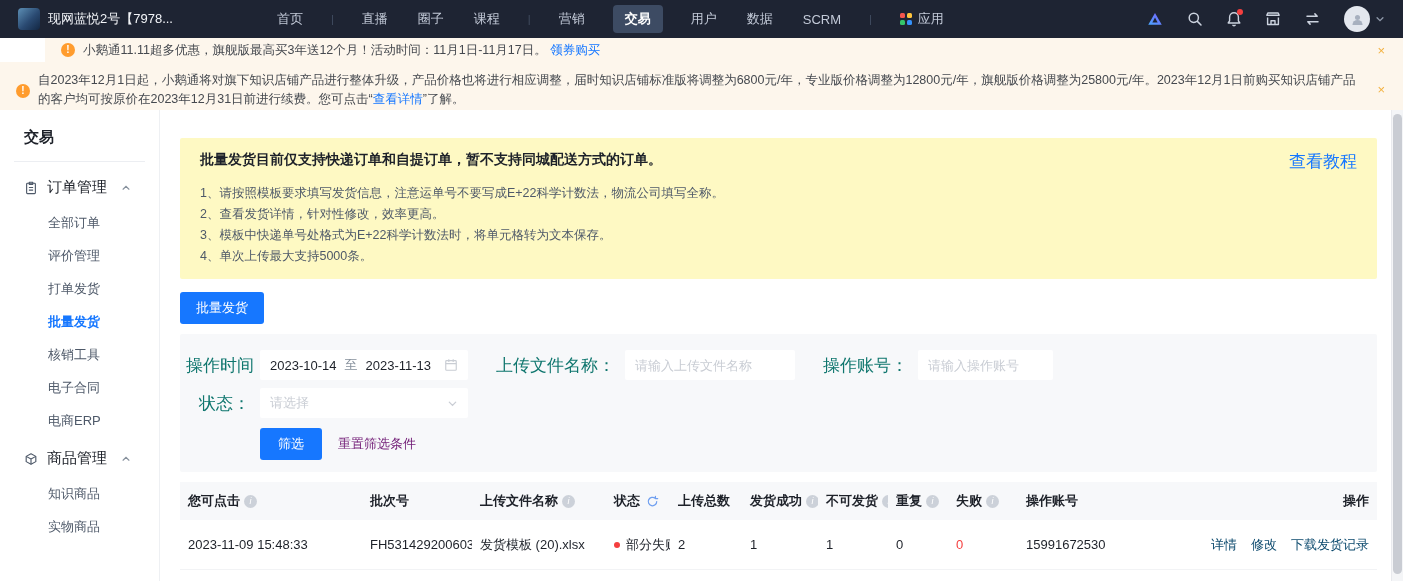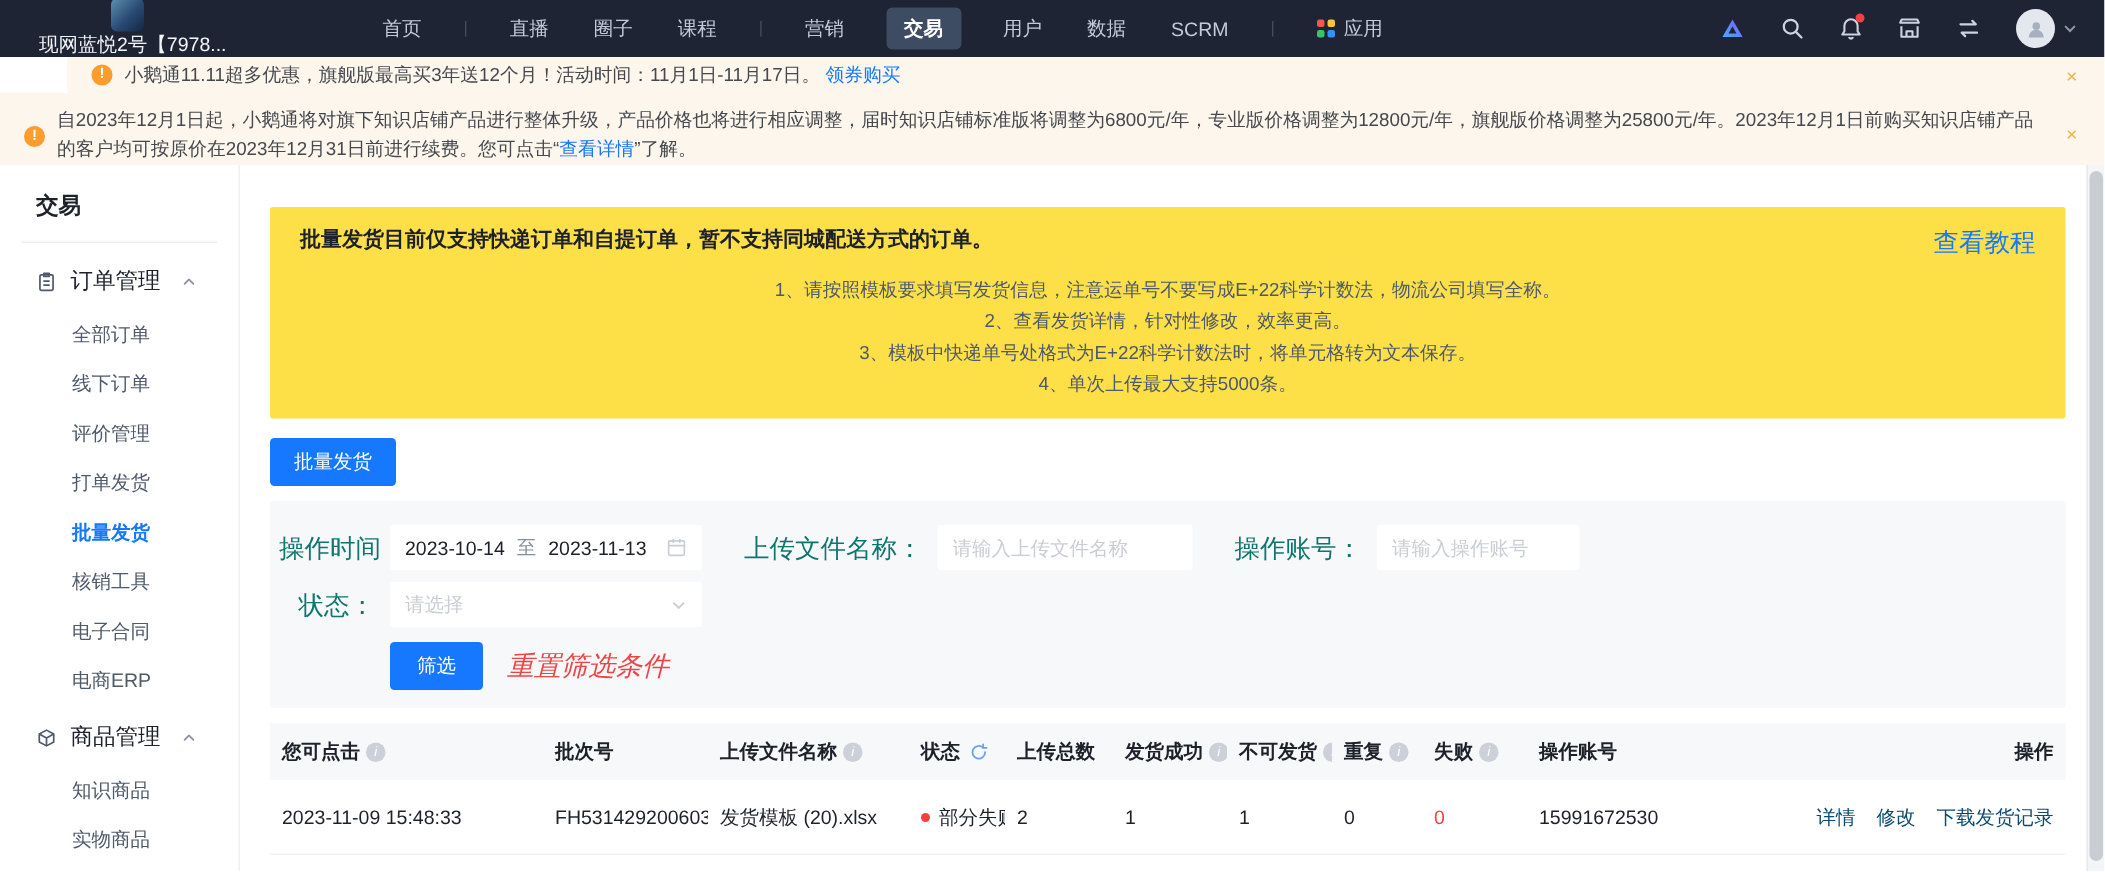--- a/index.html
+++ b/index.html
@@ -2,21 +2,21 @@
 <html><head>
 <meta charset="utf-8">
 <style>
   * { margin:0; padding:0; box-sizing:border-box; }
   html,body { width:1403px; height:581px; overflow:hidden; background:#fff;
     font-family:"Liberation Sans","DejaVu Sans",sans-serif; }
   a { text-decoration:none; cursor:pointer; }
 
   
   .navbar { height:38px; background:#1e2433; display:flex; align-items:center; padding:0 18px; }
-  .shop { display:flex; align-items:center; cursor:pointer;flex-direction:column; }
+  .shop { display:flex; align-items:center; cursor:pointer; }
   .shop-logo { width:22px; height:22px; border-radius:4px; flex:none;
     background:linear-gradient(135deg,#5d8fb5 0%,#2a4a72 55%,#132743 100%); }
   .shop-name { color:#f2f4f8; font-size:13px; margin-left:8px; max-width:128px;
     white-space:nowrap; overflow:hidden; }
   .nav-menu { display:flex; align-items:center; gap:26px; margin-left:102px; font-size:13px; color:#c3cad8; }
   .nav-item { padding:5px 2px; border-radius:4px; }
   .nav-item.active { background:#3d4b63; color:#fff; padding:5px 12px; font-weight:bold; }
   .nav-sep { color:#434e62; font-size:11px; }
   .apps-item { display:flex; align-items:center; gap:6px; }
   .grid-icon { display:grid; grid-template-columns:5px 5px; grid-gap:2px; }
@@ -46,21 +46,21 @@
   .sidebar-title { font-size:15px; font-weight:bold; color:#1d2129; padding:4px 24px 14px; }
   .sidebar-divider { height:1px; background:#eceef2; margin:0 14px 4px; }
   .side-group { display:flex; align-items:center; padding:12px 14px 9px 24px; font-size:15px; color:#1d2129; cursor:pointer; }
   .side-group .g-icon { display:flex; color:#4e5969; margin-right:9px; }
   .side-chevron { margin-left:14px; display:flex; color:#86909c; }
   .side-item { padding-left:48px; height:33px; line-height:33px; font-size:13px; color:#4e5969; cursor:pointer; }
   .side-item.active { color:#1677ff; font-weight:bold; }
 
   .main { flex:1; padding:28px 14px 0 20px; overflow:hidden; }
 
-  .notice-card { background:#fde047; border-radius:2px; padding:12px 20px;text-align:center; }
+  .notice-card { background:#fef9c3; border-radius:2px; padding:12px 20px; }
   .notice-head { display:flex; align-items:flex-start; }
   .notice-title { font-size:14px; font-weight:bold; color:#1d2129; line-height:18px; }
   .tutorial-link { margin-left:auto; flex:none; font-size:17px; color:#1677ff; }
   .notice-lines { margin-top:10px; font-size:12.5px; color:#4e5969; }
   .notice-line { line-height:21px; }
 
   .batch-btn { margin-top:13px; display:inline-block; background:#1677ff; color:#fff; font-size:13px;
     padding:7px 16px; border-radius:3px; border:none; cursor:pointer; }
 
   .filter-panel { margin-top:10px; background:#f7f8fa; border-radius:2px; padding:8px 20px 8px 6px; }
@@ -74,21 +74,21 @@
   .f-input { margin-left:10px; height:30px; background:#fff; border:none; border-radius:2px;
     padding:0 10px; font-size:13px; color:#1d2129; outline:none; }
   .f-input::placeholder { color:#c9cdd4; }
   .file-input { width:170px; }
   .account-input { width:135px; }
   .select-box { margin-left:10px; width:208px; height:30px; background:#fff; border-radius:2px;
     display:flex; align-items:center; padding:0 10px; font-size:13px; color:#c9cdd4; cursor:pointer; }
   .select-chevron { margin-left:auto; display:flex; color:#c9cdd4; }
   .f-actions { display:flex; align-items:center; margin:10px 0 4px 74px; }
   .filter-btn { background:#1677ff; color:#fff; font-size:13px; padding:7px 18px; border-radius:3px; border:none; cursor:pointer; }
-  .reset-link { margin-left:16px; font-size:18px; color:#ef4444;font-style:italic; }
+  .reset-link { margin-left:16px; font-size:13px; color:#701a75; }
 
   .data-table { margin-top:10px; }
   .t-head,.t-row { display:grid; grid-template-columns:182px 110px 134px 64px 72px 76px 70px 60px 70px 1fr 170px; align-items:center; }
   .t-head { background:#f7f8fa; height:38px; font-size:13px; color:#1d2129; font-weight:bold; }
   .t-cell { padding-left:8px; display:flex; align-items:center; gap:4px; white-space:nowrap; overflow:hidden; }
   .t-cell.right { justify-content:flex-end; padding-right:8px; }
   .info-i { width:13px; height:13px; border-radius:50%; background:#ccd1d9; color:#fff; font-size:9px;
     line-height:13px; text-align:center; flex:none; font-weight:normal; cursor:pointer; }
   .info-i::after { content:"i"; font-style:italic; }
   .refresh-icon { display:flex; cursor:pointer; margin-left:2px; }
@@ -212,21 +212,20 @@
         </svg>
       </span>
       <span>订单管理</span>
       <span class="side-chevron">
         <svg width="10" height="10" viewBox="0 0 12 12" fill="none" stroke="currentColor" stroke-width="1.4" stroke-linecap="round">
             <path d="M2.5 7.5 6 4l3.5 3.5"></path>
           </svg>
       </span>
     </div>
     <div class="side-item">全部订单</div>
-    <div class="side-item">线下订单</div>
     <div class="side-item">评价管理</div>
     <div class="side-item">打单发货</div>
     <div class="side-item active">批量发货</div>
     <div class="side-item">核销工具</div>
     <div class="side-item">电子合同</div>
     <div class="side-item">电商ERP</div>
 
     <div class="side-group">
       <span class="g-icon">
         <svg width="14" height="14" viewBox="0 0 16 16" fill="none" stroke="currentColor" stroke-width="1.3" stroke-linejoin="round">

